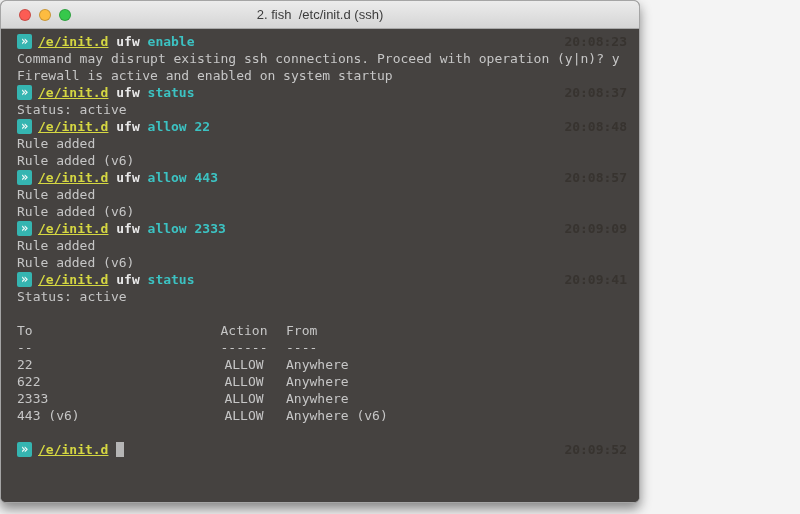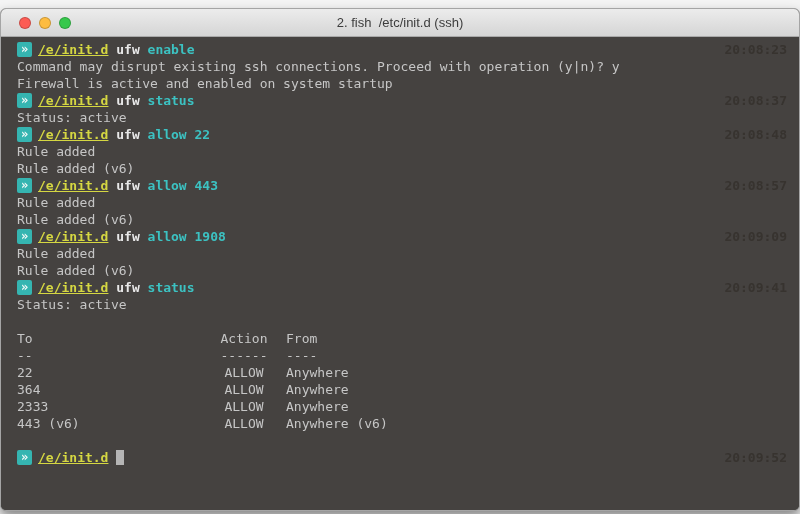--- a/index.html
+++ b/index.html
@@ -3,22 +3,22 @@
 <meta charset="utf-8">
 <style>
   * { margin: 0; padding: 0; box-sizing: border-box; }
   html, body {
     width: 800px; height: 514px;
     background: #f4f4f4;
     font-family: "DejaVu Sans Mono", monospace;
     overflow: hidden;
   }
   .window {
-    position: absolute; left: 0; top: 8px;
-    width: 800px; height: 503px;
+    position: absolute; left: 0; top: 0;
+    width: 640px; height: 503px;
     border: 1px solid #a5a5a5;
     border-radius: 6px;
     box-shadow: 0 6px 12px rgba(0,0,0,0.45);
     overflow: hidden;
     background: var(--bg, #454240);
   }
   .titlebar {
     position: relative;
     height: 28px;
     background: linear-gradient(#ececec, #d5d5d5);
@@ -95,28 +95,28 @@
       <div class="line out">Command may disrupt existing ssh connections. Proceed with operation (y|n)? y</div>
       <div class="line out">Firewall is active and enabled on system startup</div>
       <div class="line prompt"><span class="badge">»</span><span class="path">/e/init.d</span><span class="prog">ufw</span><span class="args">status</span><span class="spacer"></span><span class="time">20:08:37</span></div>
       <div class="line out">Status: active</div>
       <div class="line prompt"><span class="badge">»</span><span class="path">/e/init.d</span><span class="prog">ufw</span><span class="args">allow 22</span><span class="spacer"></span><span class="time">20:08:48</span></div>
       <div class="line out">Rule added</div>
       <div class="line out">Rule added (v6)</div>
       <div class="line prompt"><span class="badge">»</span><span class="path">/e/init.d</span><span class="prog">ufw</span><span class="args">allow 443</span><span class="spacer"></span><span class="time">20:08:57</span></div>
       <div class="line out">Rule added</div>
       <div class="line out">Rule added (v6)</div>
-      <div class="line prompt"><span class="badge">»</span><span class="path">/e/init.d</span><span class="prog">ufw</span><span class="args">allow 1908</span><span class="spacer"></span><span class="time">20:09:09</span></div>
+      <div class="line prompt"><span class="badge">»</span><span class="path">/e/init.d</span><span class="prog">ufw</span><span class="args">allow 2333</span><span class="spacer"></span><span class="time">20:09:09</span></div>
       <div class="line out">Rule added</div>
       <div class="line out">Rule added (v6)</div>
       <div class="line prompt"><span class="badge">»</span><span class="path">/e/init.d</span><span class="prog">ufw</span><span class="args">status</span><span class="spacer"></span><span class="time">20:09:41</span></div>
       <div class="line out">Status: active</div>
       <div class="line">&nbsp;</div>
       <div class="line tbl"><span class="c0">To</span><span class="c1">Action</span><span class="c2">From</span></div>
       <div class="line tbl"><span class="c0">--</span><span class="c1">------</span><span class="c2">----</span></div>
       <div class="line tbl"><span class="c0">22</span><span class="c1">ALLOW</span><span class="c2">Anywhere</span></div>
-      <div class="line tbl"><span class="c0">364</span><span class="c1">ALLOW</span><span class="c2">Anywhere</span></div>
+      <div class="line tbl"><span class="c0">622</span><span class="c1">ALLOW</span><span class="c2">Anywhere</span></div>
       <div class="line tbl"><span class="c0">2333</span><span class="c1">ALLOW</span><span class="c2">Anywhere</span></div>
       <div class="line tbl"><span class="c0">443 (v6)</span><span class="c1">ALLOW</span><span class="c2">Anywhere (v6)</span></div>
       <div class="line">&nbsp;</div>
       <div class="line prompt"><span class="badge">»</span><span class="path">/e/init.d</span><span class="cursor"></span><span class="spacer"></span><span class="time">20:09:52</span></div>
     </div>
 </div>
 
 </body></html>

